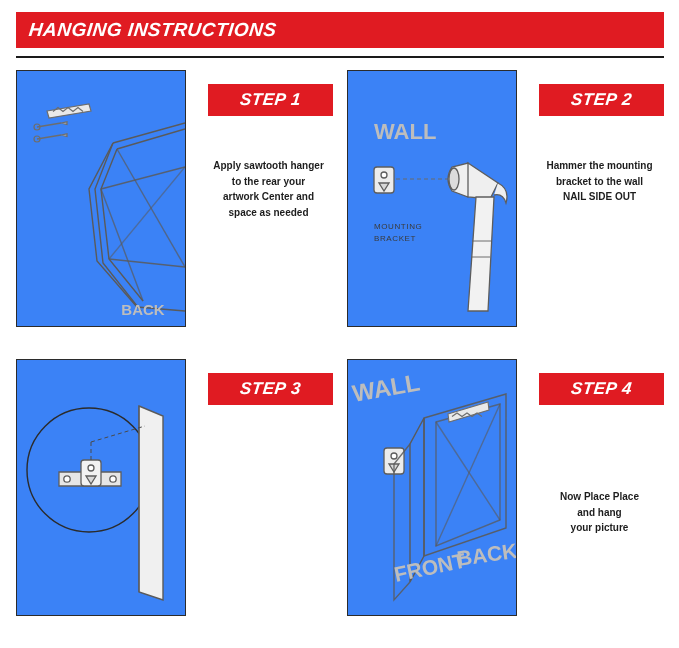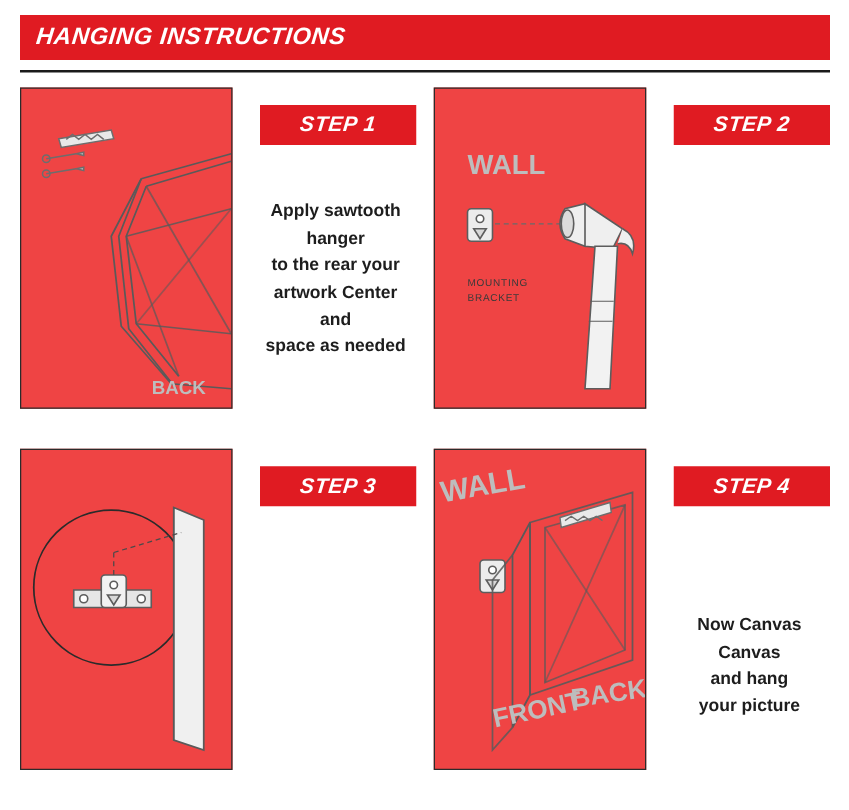--- a/index.html
+++ b/index.html
@@ -60,21 +60,21 @@
   }
   .step {
     display: flex;
     flex-direction: row;
     align-items: stretch;
   }
   .illus {
     width: 168px;
     height: 255px;
     border: 1.5px solid #2b2b2b;
-    background: #ef4444;
+    background: #3b82f6;
     position: relative;
     overflow: hidden;
     flex: 0 0 auto;
   }
   .illus svg { display: block; }
 
   .text-col {
     flex: 1 1 auto;
     position: relative;
     padding-left: 8px;
@@ -97,21 +97,21 @@
     letter-spacing: 0.5px;
     font-style: italic;
     transform: skewX(-6deg);
   }
   .step-desc {
     position: absolute;
     top: 88px;
     left: 22px;
     right: 4px;
     text-align: center;
-    font-size: 14px;
+    font-size: 10px;
     font-weight: bold;
     line-height: 1.55;
     color: #1d1d1d;
     white-space: pre-line;
   }
   .step-desc.lower {
     top: 130px;
   }
 
   
@@ -210,20 +210,23 @@
         </g>
 
         <text class="small-label" x="26" y="158">MOUNTING</text>
         <text class="small-label" x="26" y="170">BRACKET</text>
       </svg>
     </div>
     <div class="text-col">
       <div class="step-badge">
         <span>STEP 2</span>
       </div>
+      <div class="step-desc">Hammer the mounting
+bracket to the wall
+NAIL SIDE OUT</div>
     </div>
   </div>
 
   <div class="step">
     <div class="illus">
       <svg width="168" height="255" viewBox="0 0 168 255">
 
         <circle cx="72" cy="110" r="62" fill="none" stroke="#2b2b2b" stroke-width="1.4"></circle>
 
         <g stroke="#5a5a5a" stroke-width="1.4" fill="#f0f0f0">
@@ -281,19 +284,19 @@
         </g>
 
         <text class="ghost-text" x="48" y="222" font-size="21" transform="rotate(-12 48 222)">FRONT</text>
         <text class="ghost-text" x="110" y="206" font-size="21" transform="rotate(-8 110 206)">BACK</text>
       </svg>
     </div>
     <div class="text-col">
       <div class="step-badge">
         <span>STEP 4</span>
       </div>
-      <div class="step-desc lower">Now Canvas Canvas
+      <div class="step-desc lower">Now Place Place
 and hang
 your picture</div>
     </div>
   </div>
 
 </div>
 
 </body></html>

